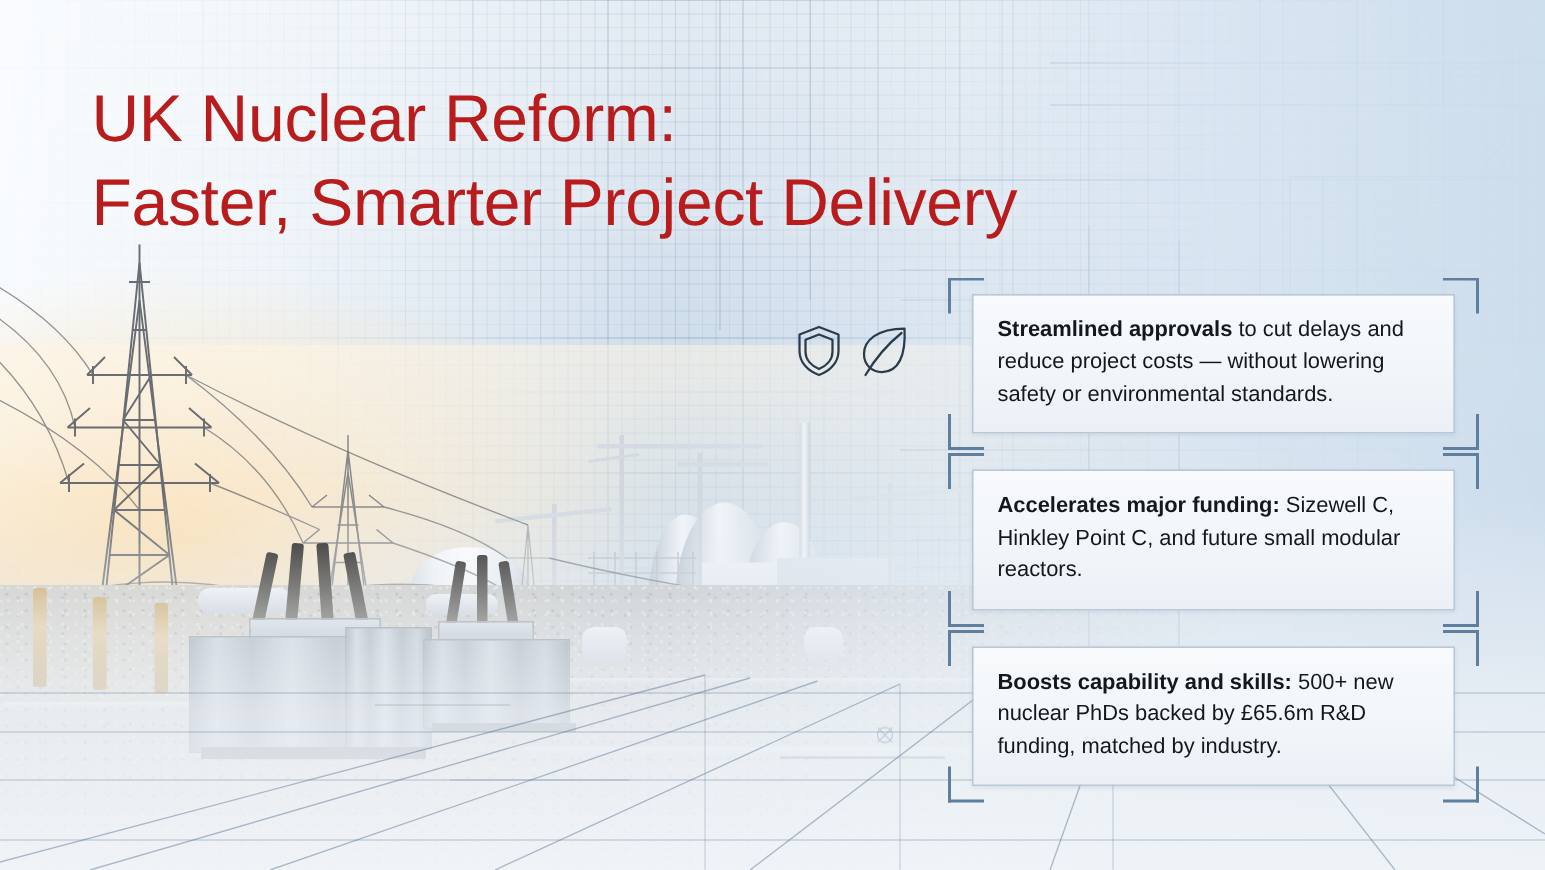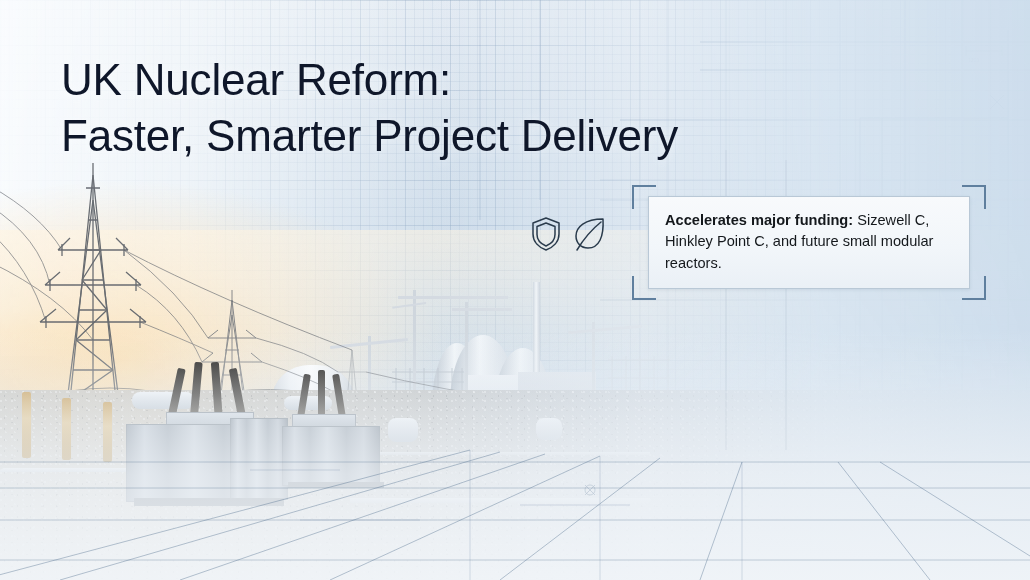--- a/index.html
+++ b/index.html
@@ -121,21 +121,21 @@
 
   
   #photoveil{
     position:absolute;inset:0;
     background:linear-gradient(to right,rgba(255,255,255,0) 42%,rgba(232,239,246,.55) 62%,rgba(216,229,241,.9) 80%,rgba(205,221,236,.97) 100%);
   }
 
   
   #title{
     position:absolute;left:61px;top:52px;
-    color:#0f172a;
+    color:#b91c1c;
     font-size:44px;line-height:1.28;
     font-weight:400;letter-spacing:-.2px;
     white-space:pre-line;
     text-shadow:0 1px 10px rgba(255,255,255,.55);
   }
 
   
   #icons{position:absolute;left:531px;top:216px;display:flex;gap:12px;align-items:center;}
   #icons svg{display:block;}
 
@@ -381,27 +381,45 @@
     <span>
       <svg width="34" height="36" viewBox="0 0 34 36" fill="none" stroke="#2a3b4c" stroke-width="1.5" stroke-linecap="round" stroke-linejoin="round">
         <path d="M30 3 C12 3 3 11 3 20 C3 27 8 32 15 32 C26 32 31 21 30 3 Z"></path>
         <path d="M4 34 C10 24 18 14 28 6"></path>
       </svg>
     </span>
   </div>
 
   <div id="cards">
 
+    <div class="cardwrap">
+      <span class="br tl"></span>
+      <span class="br tr"></span>
+      <span class="br bl"></span>
+      <span class="br br2"></span>
+      <div class="card">
+        <p><b>Streamlined approvals</b><span> to cut delays and reduce project costs — without lowering safety or environmental standards.</span></p>
+      </div>
+    </div>
 
     <div class="cardwrap">
       <span class="br tl"></span>
       <span class="br tr"></span>
       <span class="br bl"></span>
       <span class="br br2"></span>
       <div class="card">
         <p><b>Accelerates major funding:</b><span> Sizewell C, Hinkley Point C, and future small modular reactors.</span></p>
       </div>
     </div>
 
+    <div class="cardwrap">
+      <span class="br tl"></span>
+      <span class="br tr"></span>
+      <span class="br bl"></span>
+      <span class="br br2"></span>
+      <div class="card">
+        <p><b>Boosts capability and skills:</b><span> 500+ new nuclear PhDs backed by £65.6m R&amp;D funding, matched by industry.</span></p>
+      </div>
+    </div>
 
   </div>
 
 </div>
 
 </body></html>

